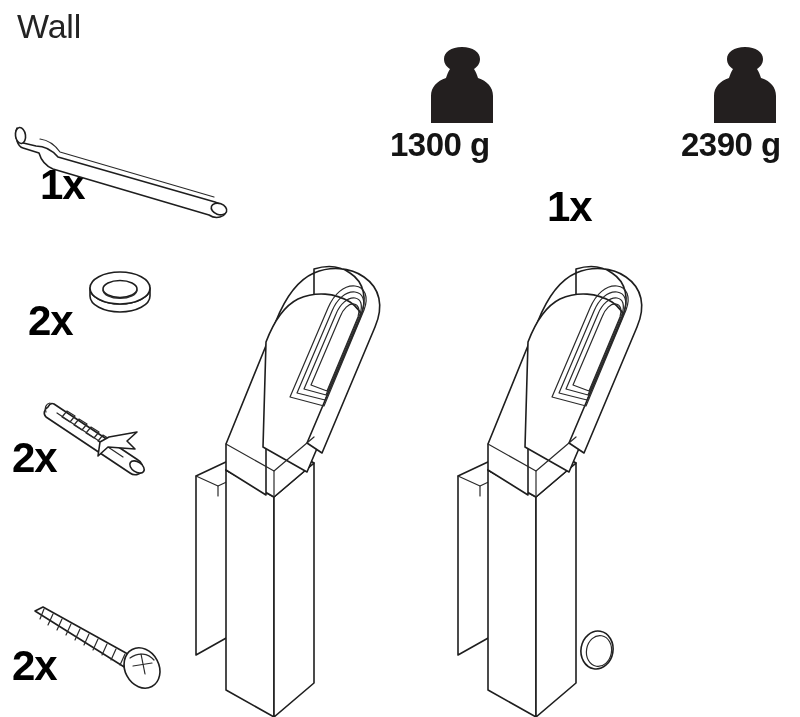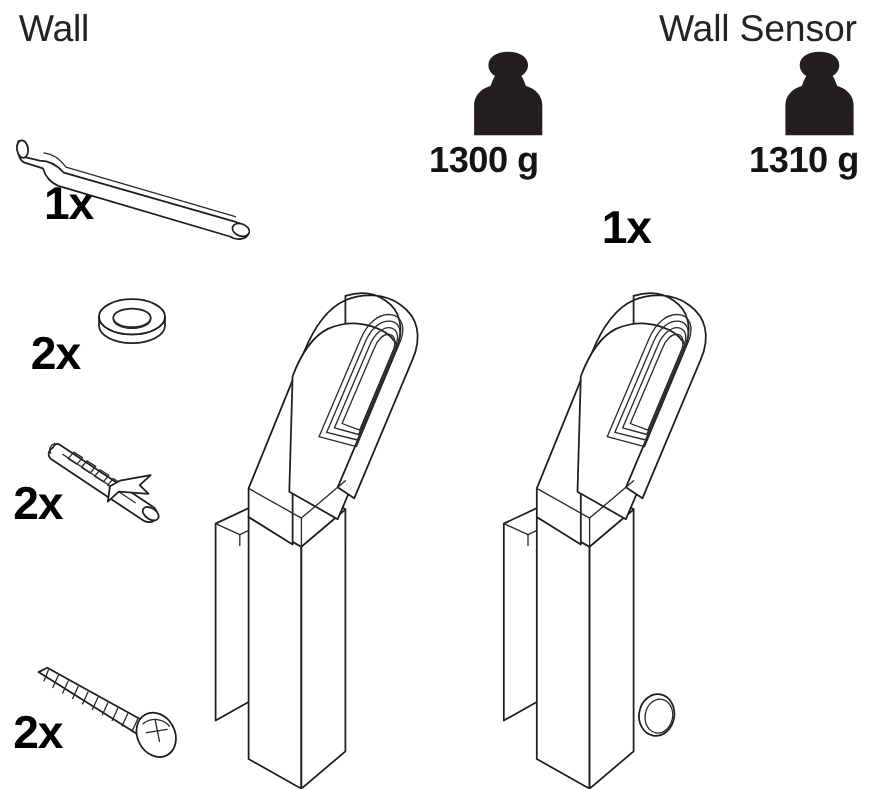--- a/index.html
+++ b/index.html
@@ -86,25 +86,24 @@
   .fillwhite { fill: #ffffff; }
   .solid { fill: #231f1f; stroke: none; }
 </style>
 </head>
 <body>
 
 <div id="sheet">
 
   <div class="hdr" id="hdr-wall">Wall</div>
 
-  <div class="hdr" id="hdr-wall-sensor">Wall Sensor</div>
 
   <div class="weight-label" id="wl-1">1300 g</div>
 
-  <div class="weight-label" id="wl-2">1310 g</div>
+  <div class="weight-label" id="wl-2">2390 g</div>
 
   <div class="qty" id="qty-allen">1x</div>
 
   <div class="qty" id="qty-washer">2x</div>
 
   <div class="qty" id="qty-plug">2x</div>
 
   <div class="qty" id="qty-screw">2x</div>
 
   <div class="qty" id="qty-lamp">1x</div>

